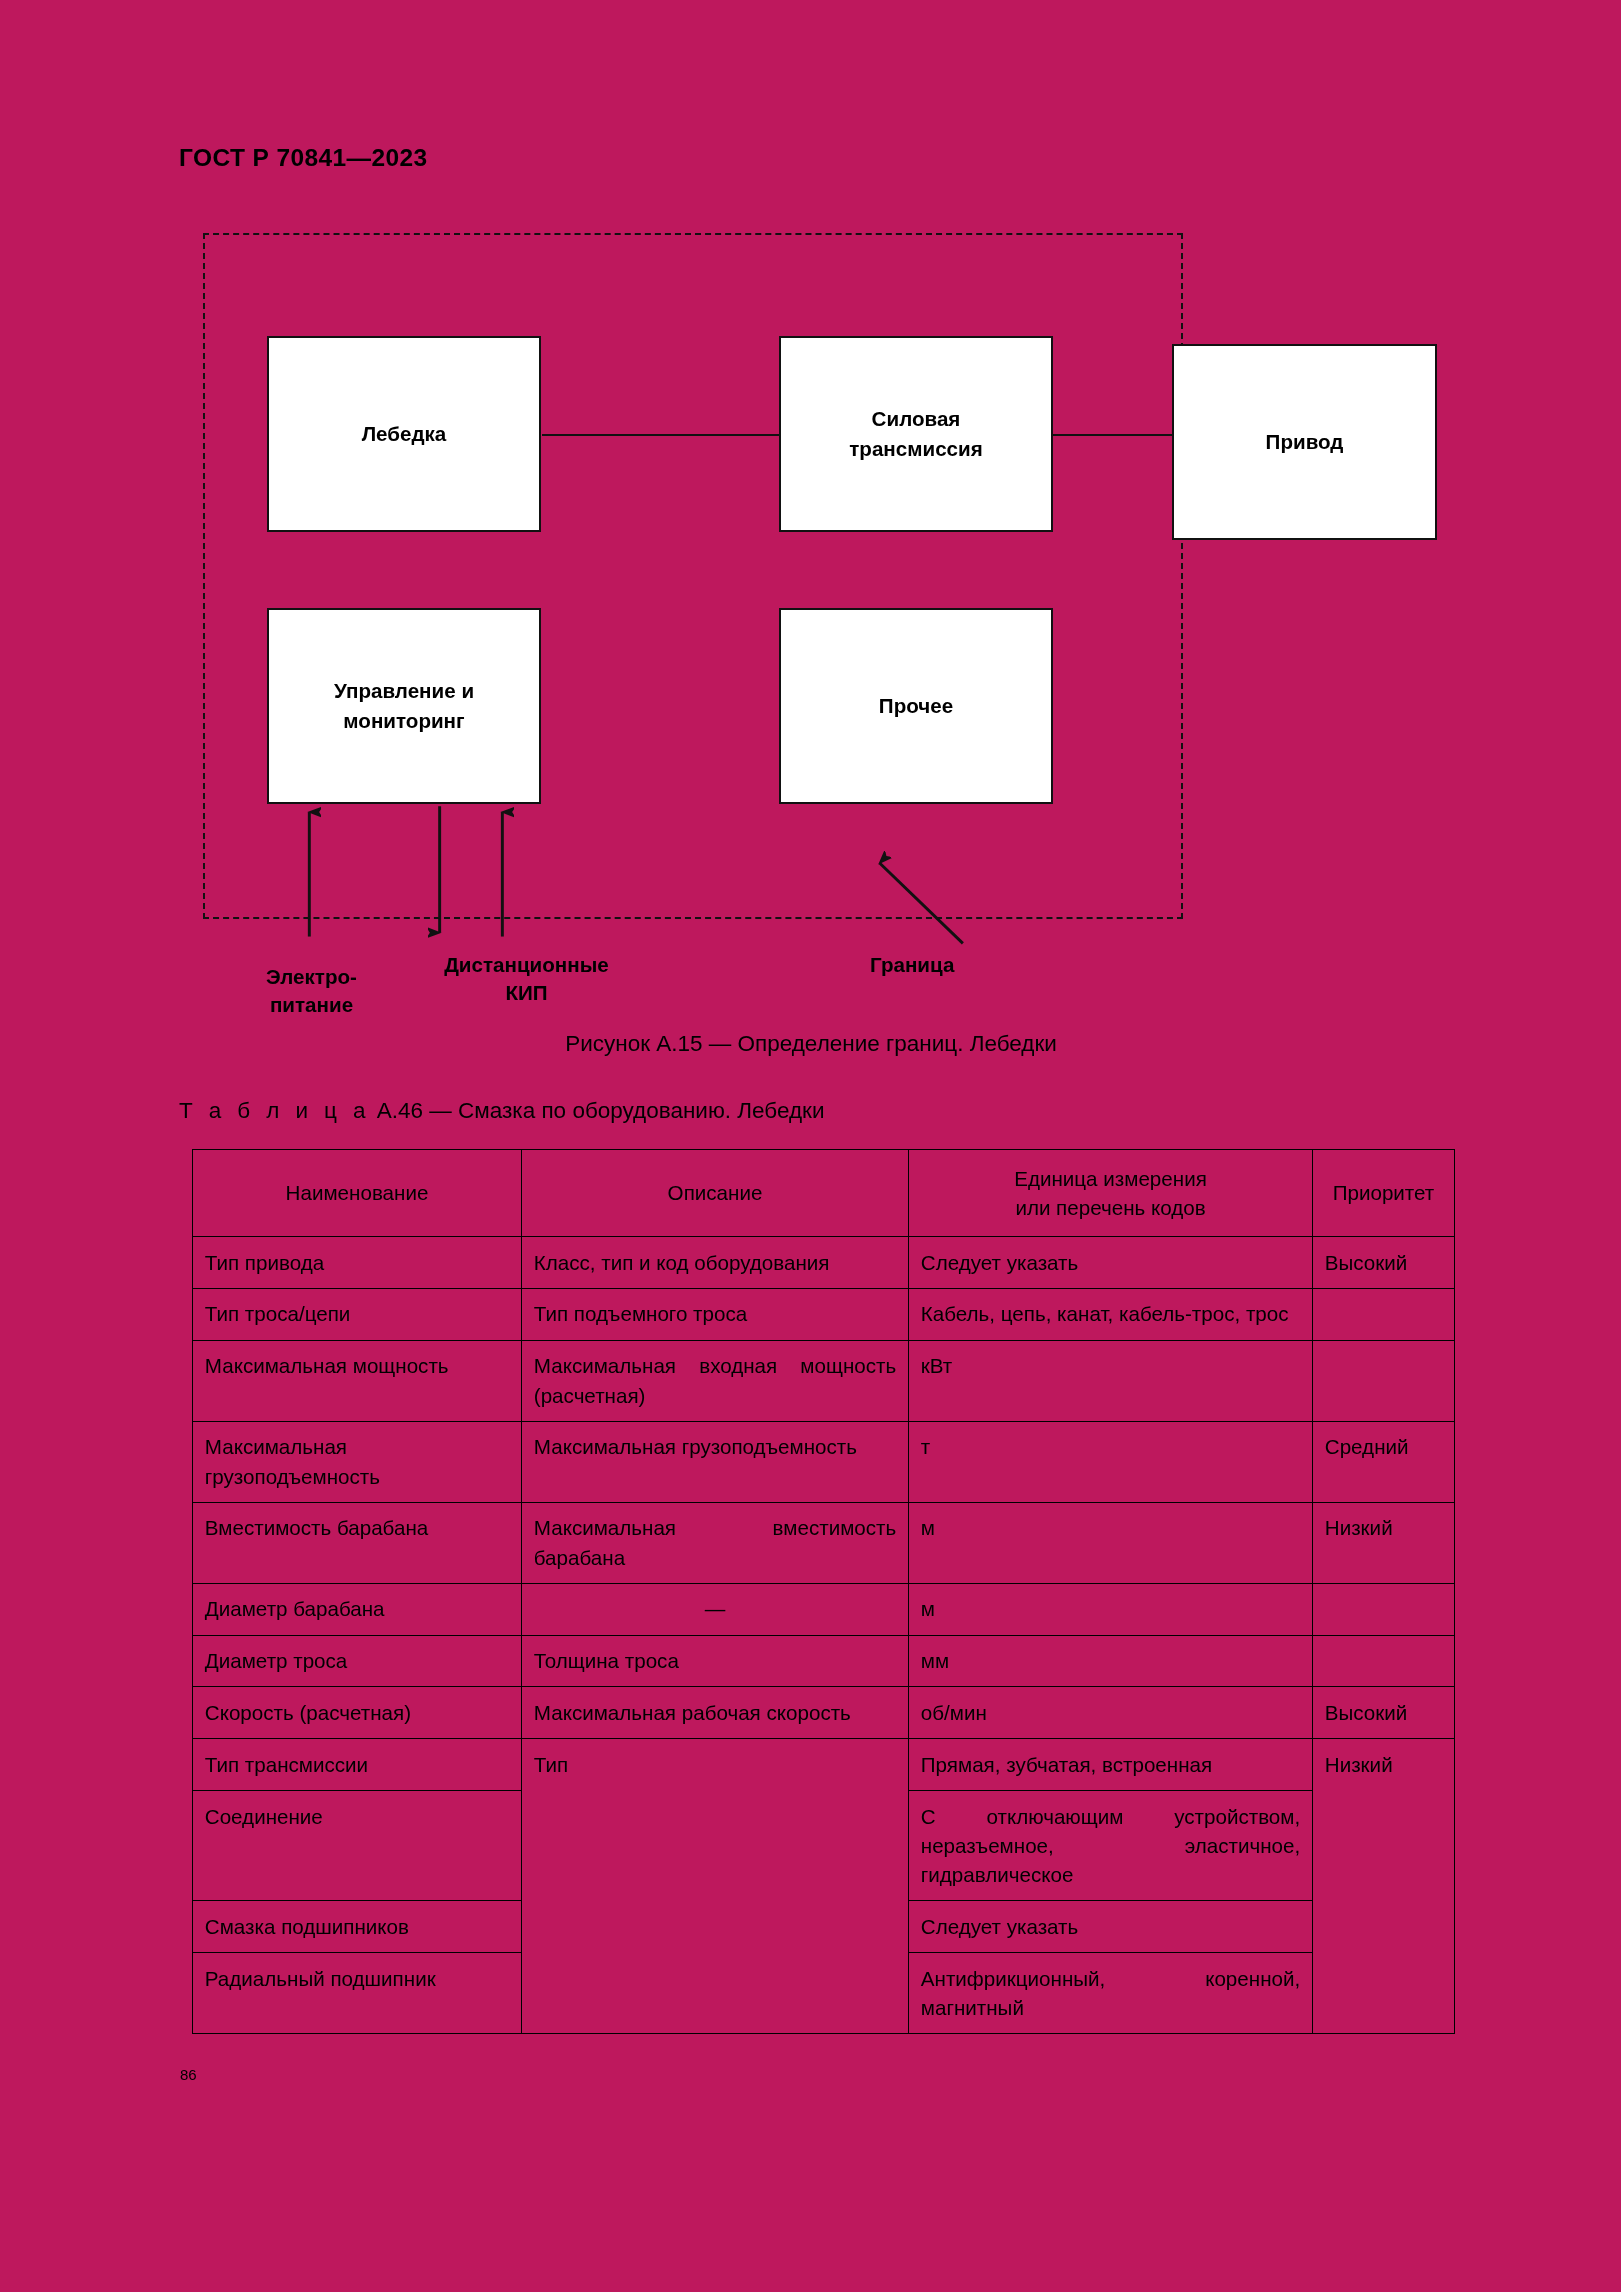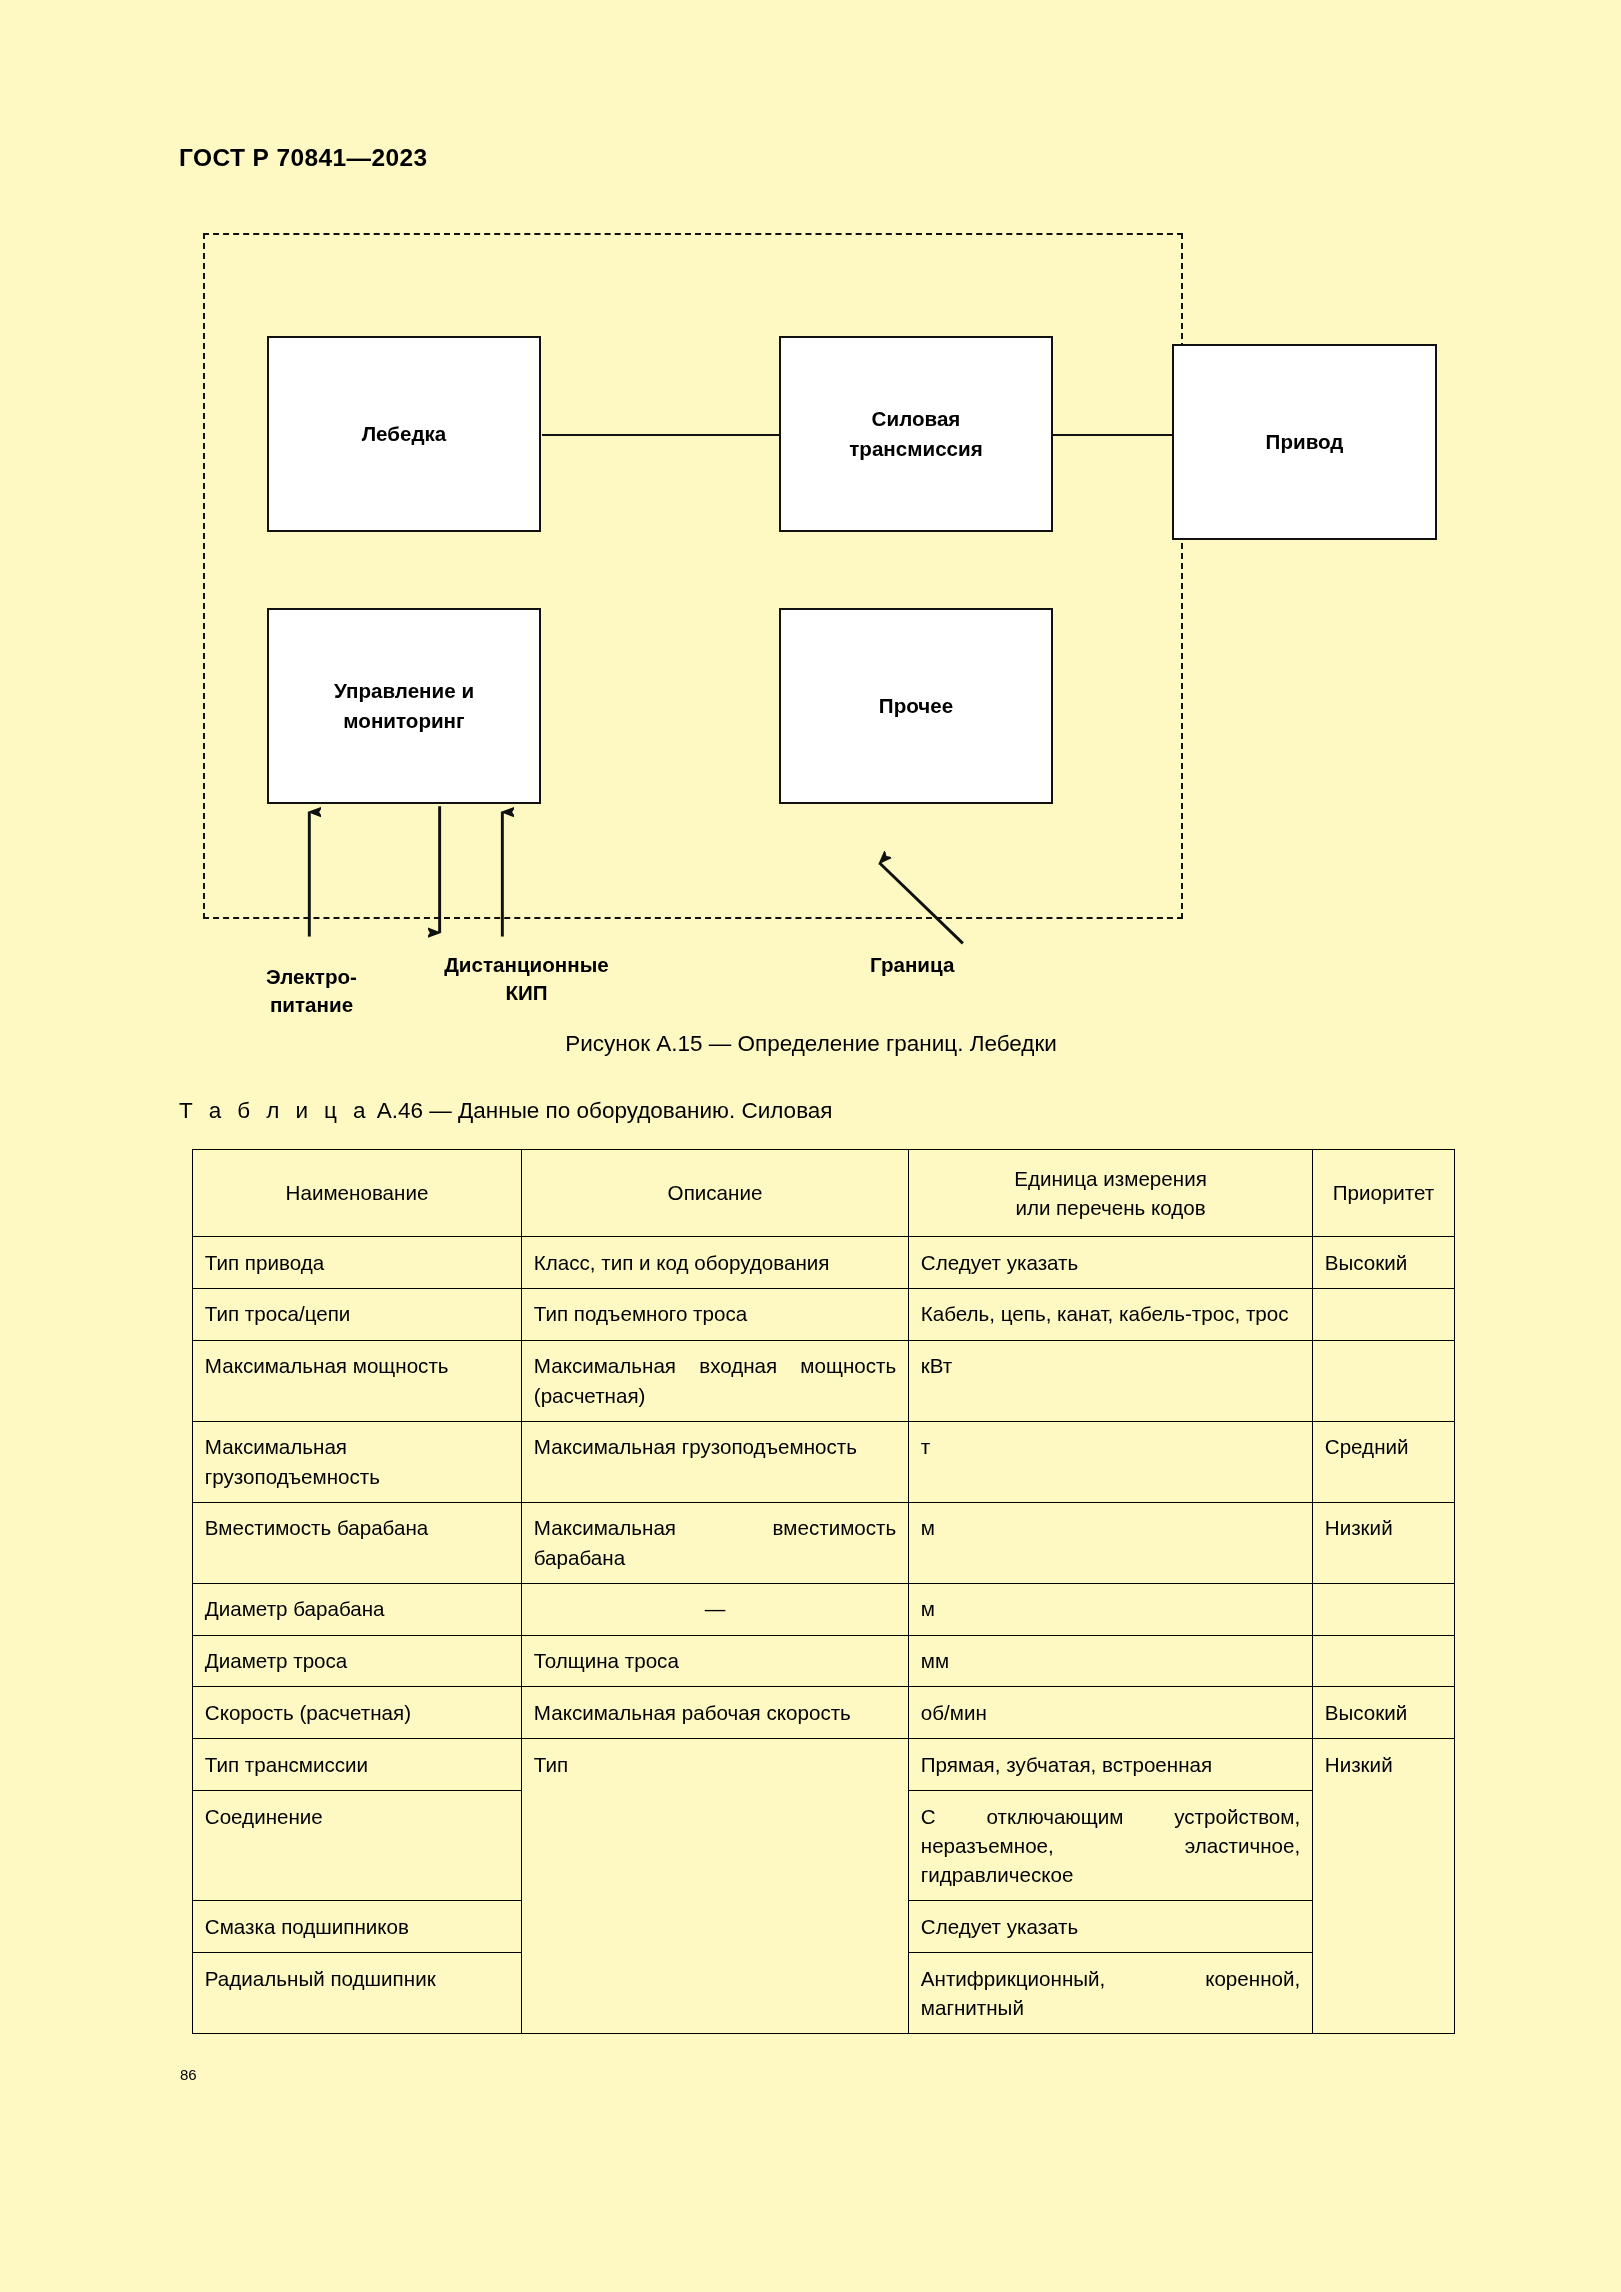--- a/index.html
+++ b/index.html
@@ -8,21 +8,21 @@
     background: #ffffff;
   }
   body {
     font-family: "Liberation Sans", sans-serif;
     color: #000000;
   }
   .page {
     position: relative;
     width: 1621px;
     height: 2293px;
-    background: #fef9c3;
+    background: #be185d;
     overflow: hidden;
   }
 
   
   .doc-header {
     position: absolute;
     left: 179px;
     top: 144px;
     font-size: 24.5px;
     font-weight: bold;
@@ -227,21 +227,21 @@
     </div>
 
     <div class="fig-label lbl-border">Граница</div>
   </div>
 
   <div class="fig-caption">Рисунок А.15 — Определение границ. Лебедки</div>
 
   <div class="table-caption">
     <span class="spaced">Т а б л и ц а</span>
     <span>А.46</span>
-    <span>— Данные по оборудованию. Силовая</span>
+    <span>— Смазка по оборудованию. Лебедки</span>
   </div>
 
   <table class="data">
     <colgroup>
       <col class="col-name">
       <col class="col-desc">
       <col class="col-unit">
       <col class="col-prio">
     </colgroup>
     <thead>

